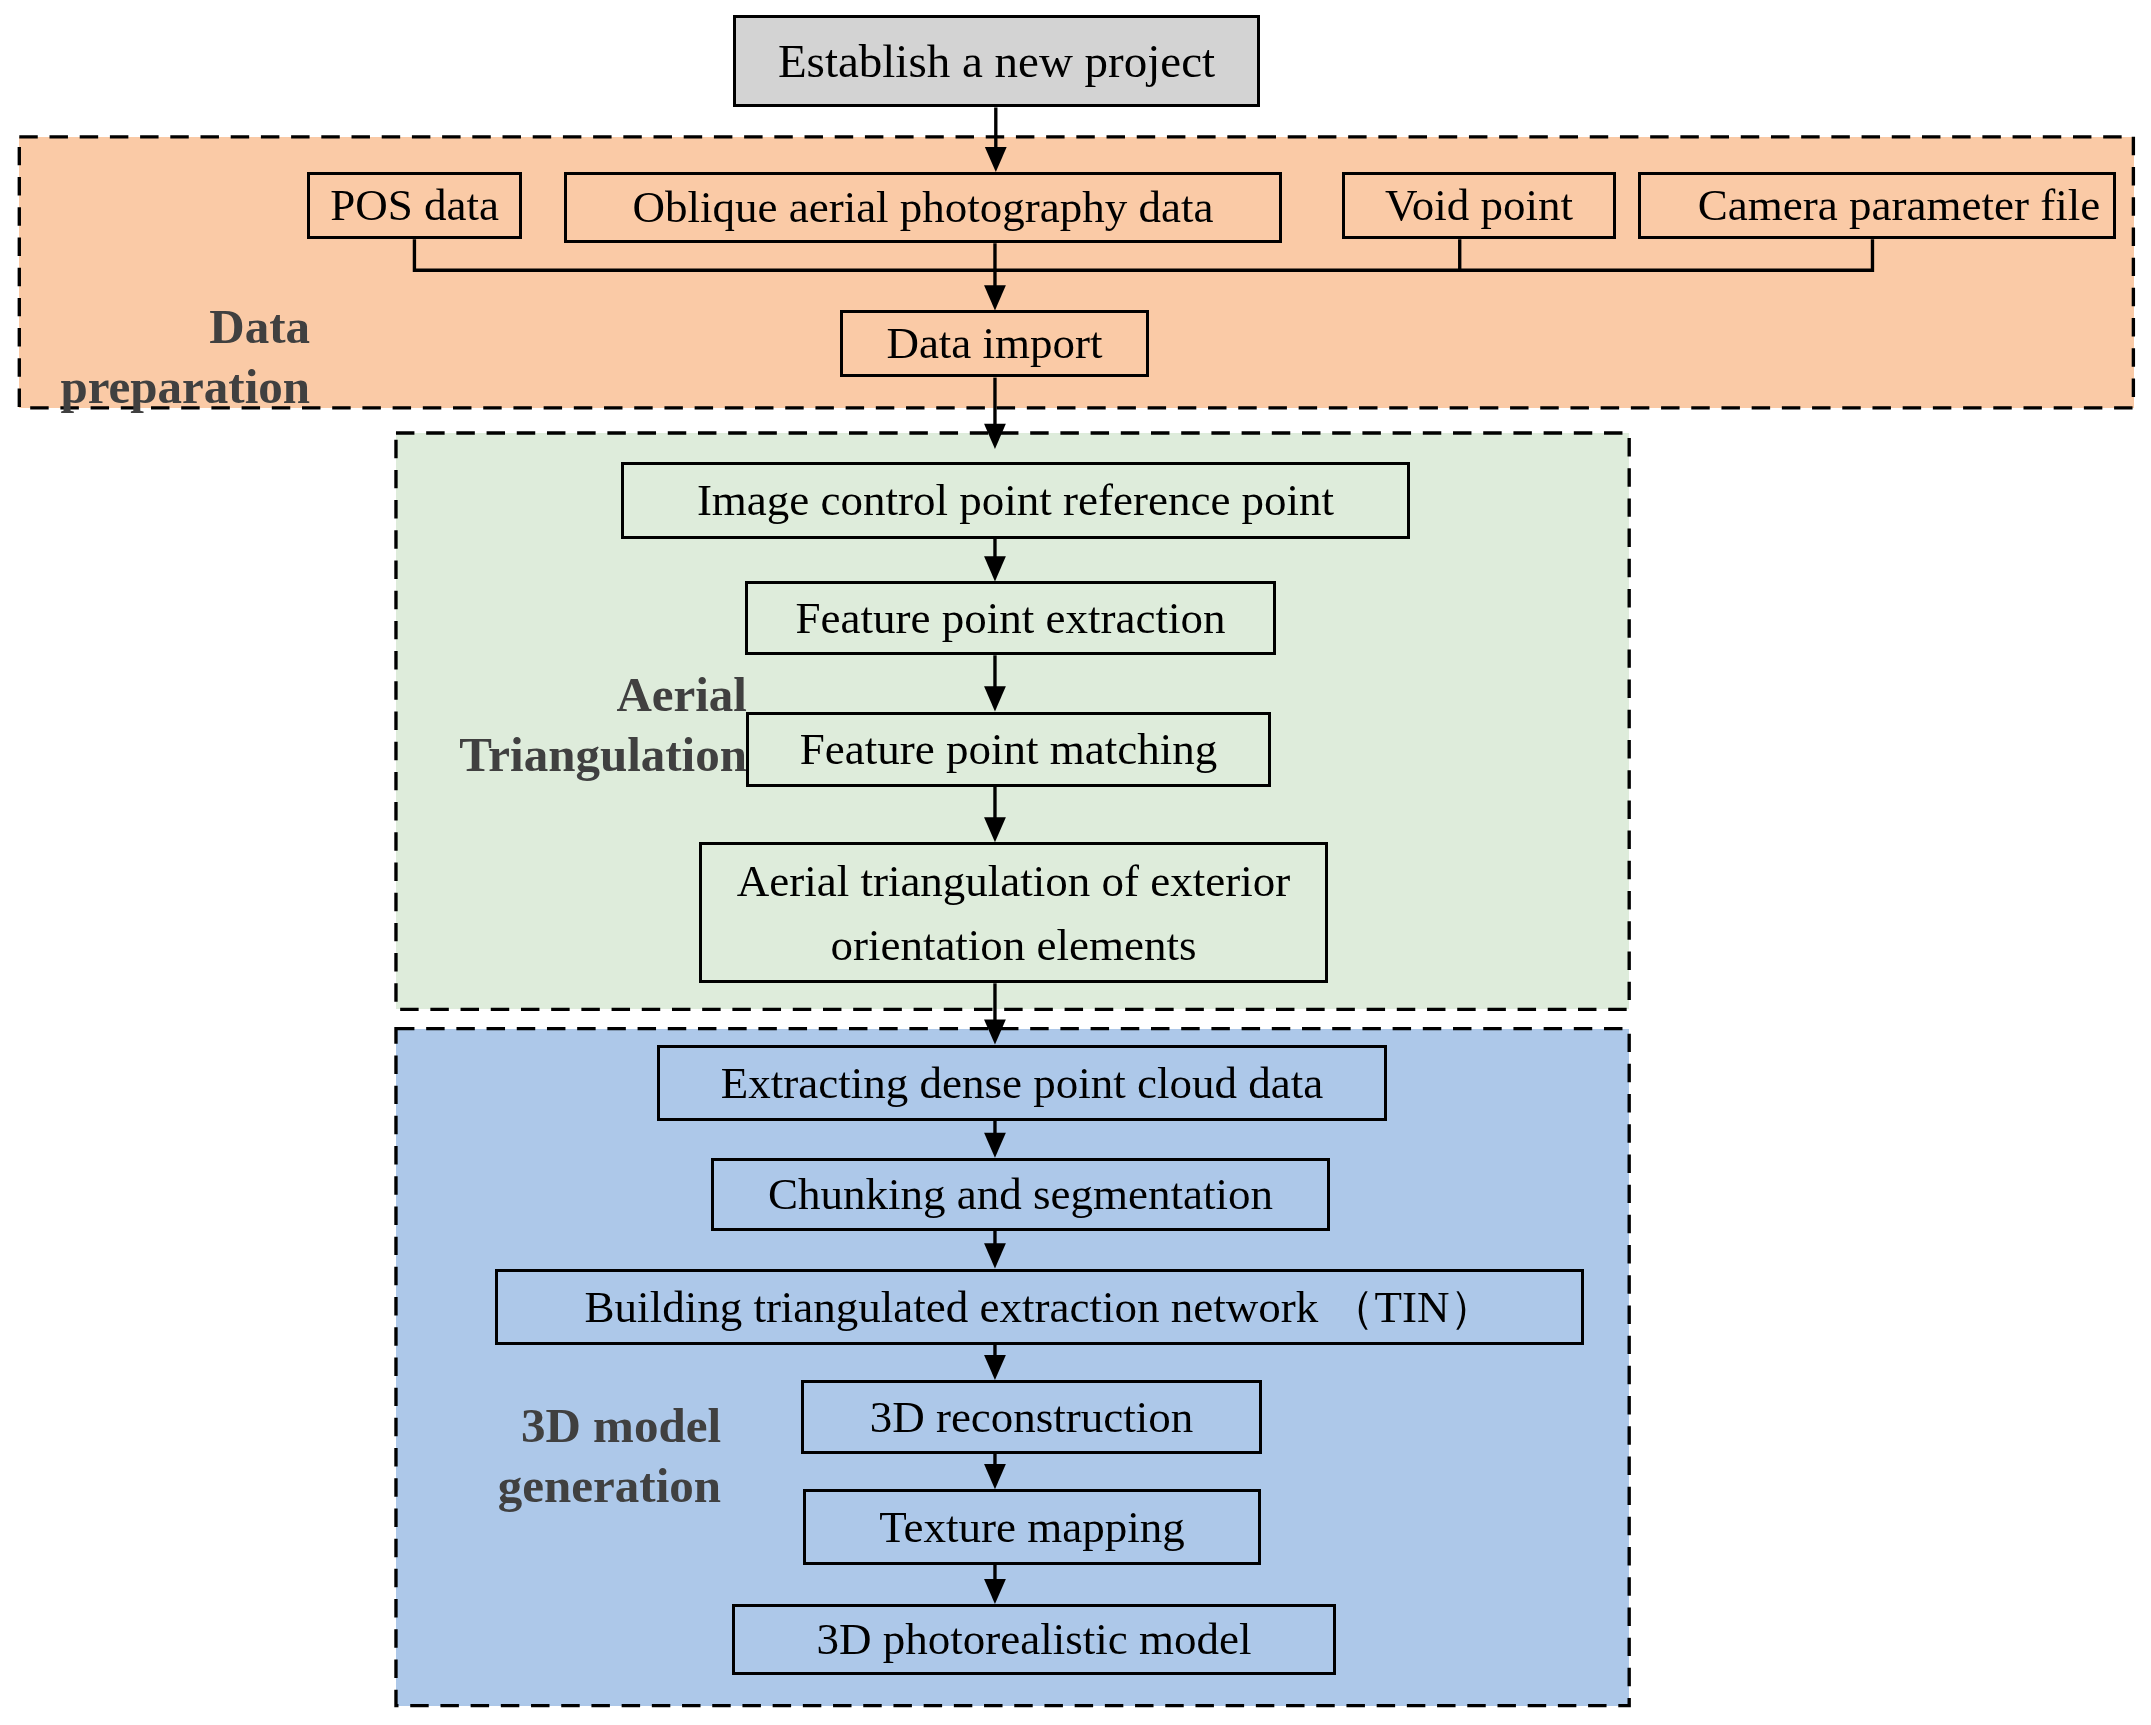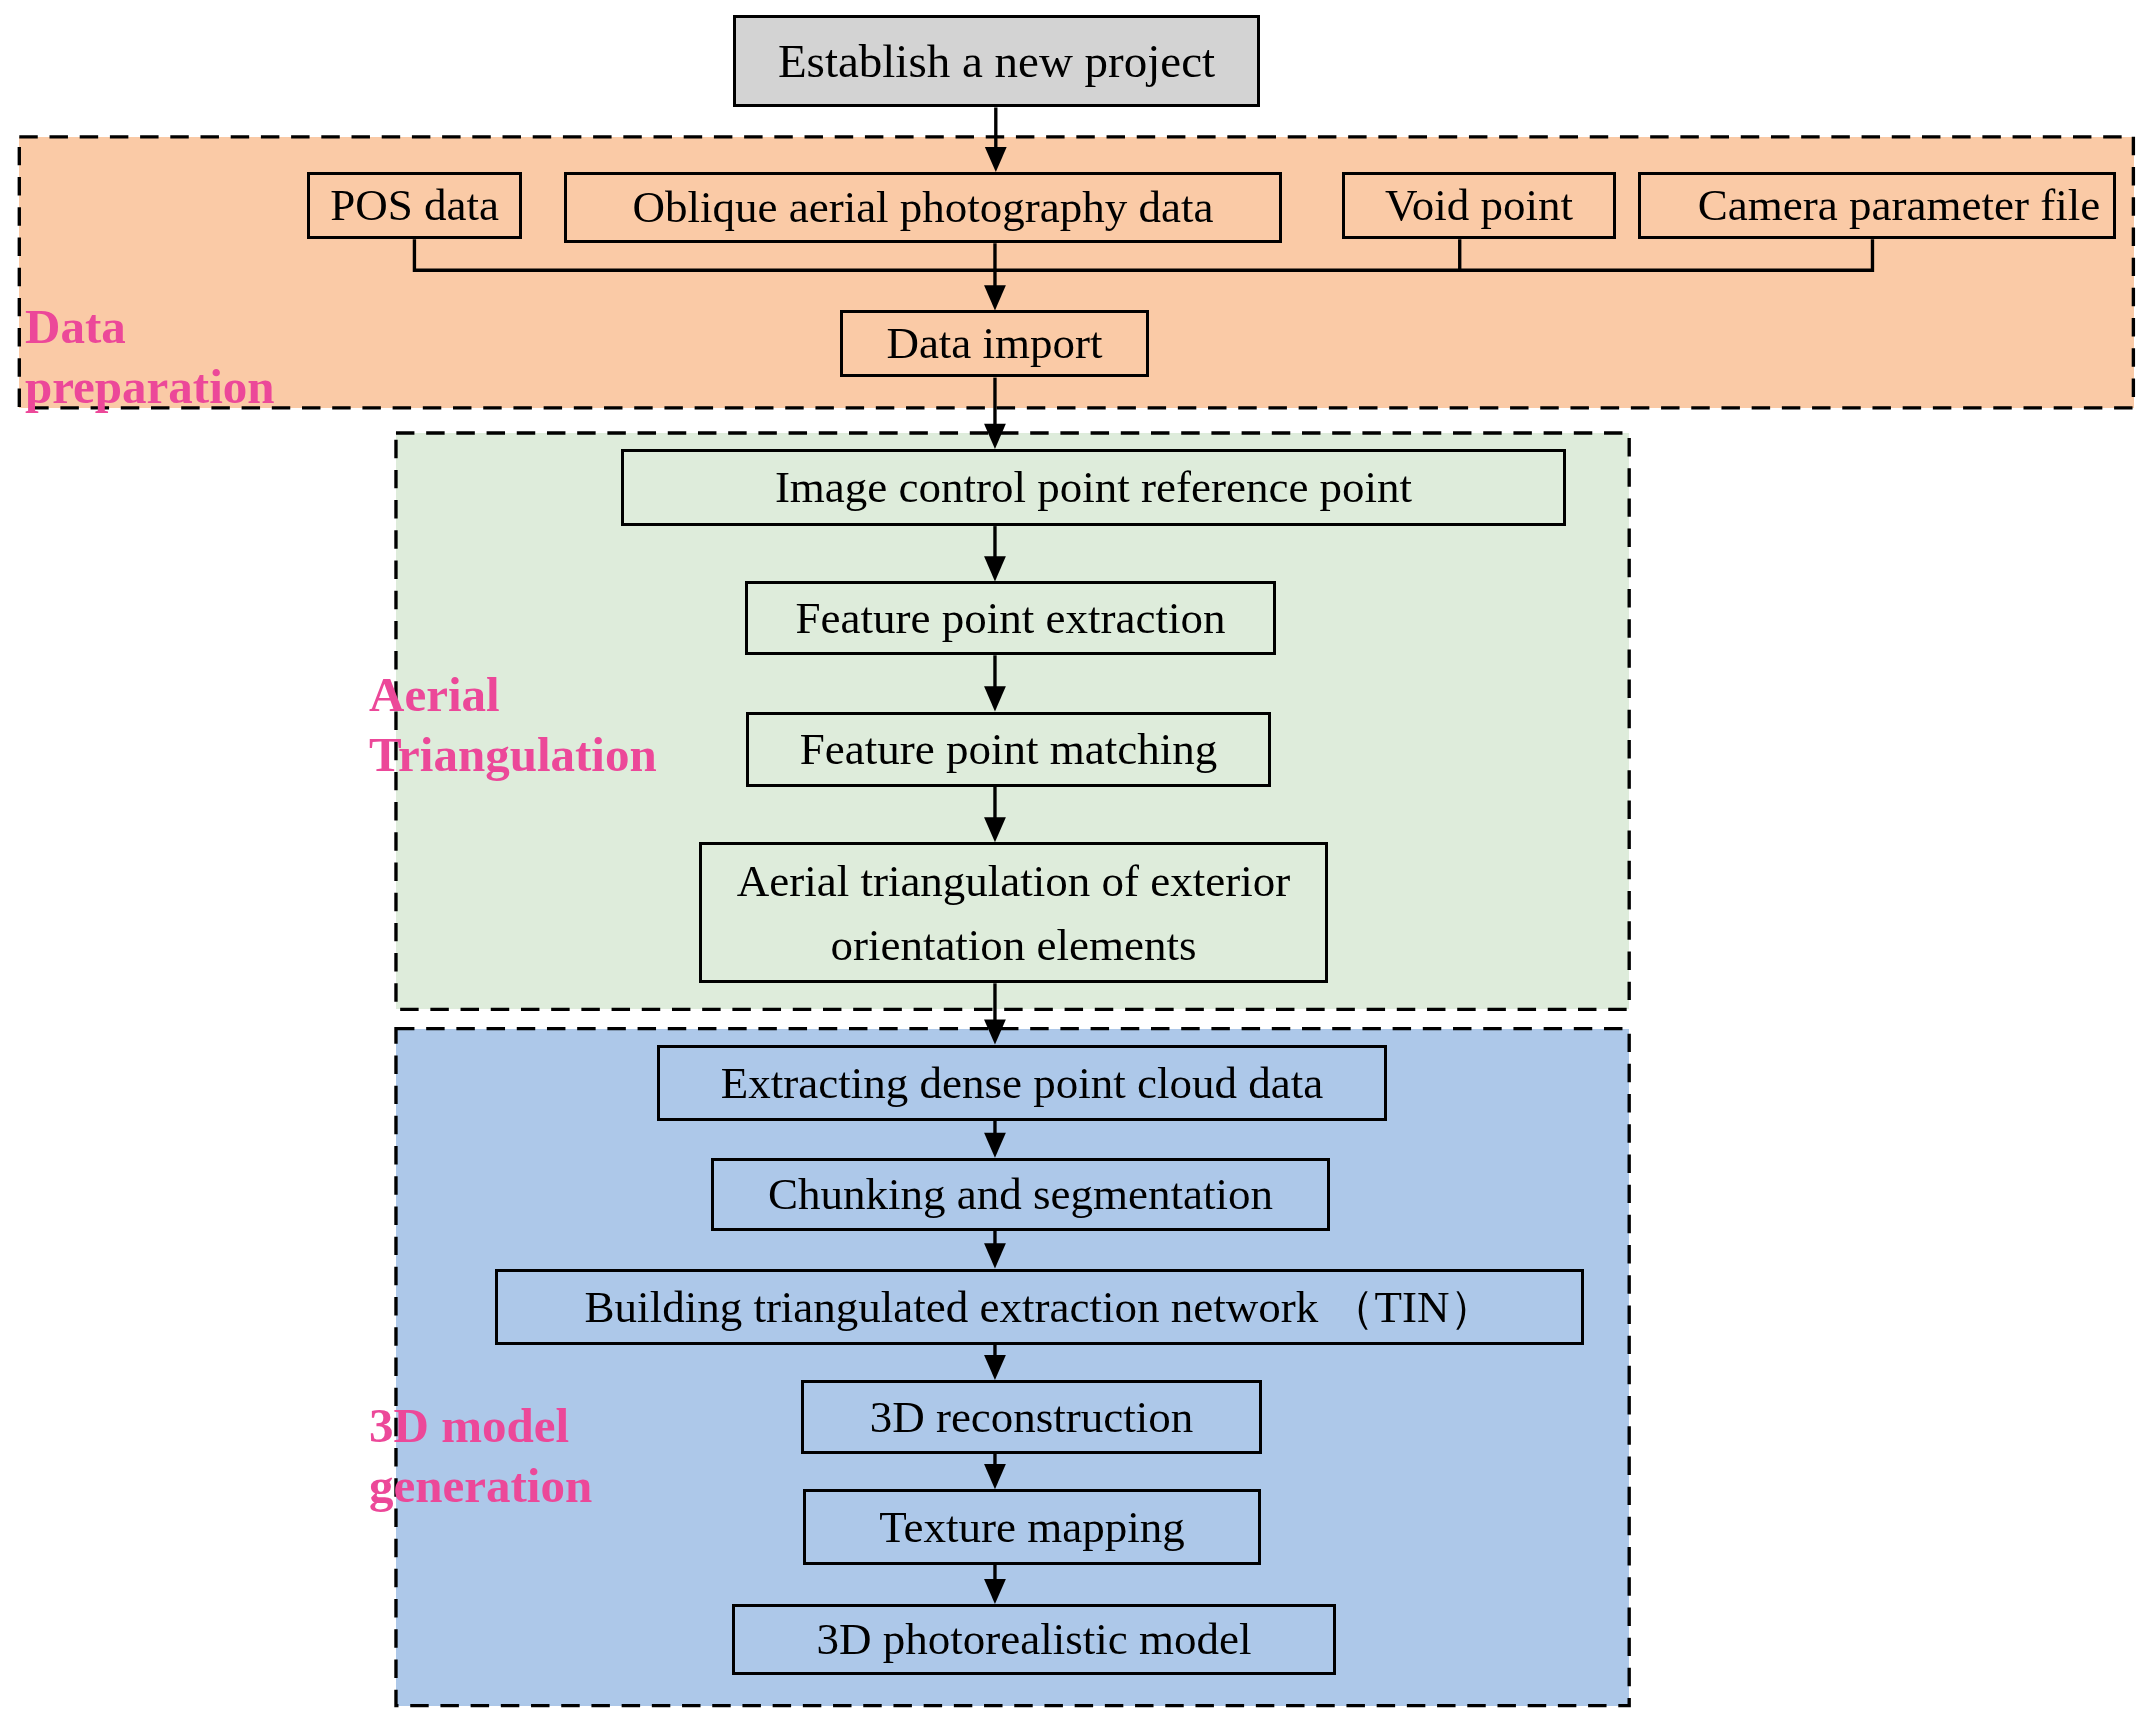--- a/index.html
+++ b/index.html
@@ -13,22 +13,22 @@
   .sec-blue{background:#ADC8E9;}
   #overlay{position:absolute;left:0;top:0;z-index:1;}
   .node{
     position:absolute;z-index:2;border:3.4px solid #000;box-sizing:border-box;
     display:flex;align-items:center;justify-content:center;text-align:center;
     font-size:45px;line-height:1.08;white-space:nowrap;
   }
   .node.wrap{white-space:normal;line-height:64px;padding:0 11px;}
   .start{background:#D3D3D3;font-size:47px;text-align:center;}
   .seclabel{
-    position:absolute;z-index:2;color:#ec4899;font-weight:bold;font-size:49px;
-    line-height:60px;text-align:left;white-space:nowrap;
+    position:absolute;z-index:2;color:#404040;font-weight:bold;font-size:49px;
+    line-height:60px;text-align:right;white-space:nowrap;
   }
 </style>
 </head>
 <body>
 
 <div id="canvas">
 
   <div class="container sec-orange" style="left:19.3px;top:137px;width:2115px;height:271px;"></div>
   <div class="container sec-green" style="left:396px;top:433px;width:1233px;height:576px;"></div>
   <div class="container sec-blue" style="left:396px;top:1029px;width:1233px;height:677px;"></div>
@@ -85,21 +85,21 @@
     <div>3D model</div>
     <div>generation</div>
   </div>
 
   <div class="node sec-orange" style="left:307px;top:172px;width:215px;height:67px;">POS data</div>
   <div class="node sec-orange" style="left:564px;top:172px;width:718px;height:71px;">Oblique aerial photography data</div>
   <div class="node sec-orange" style="left:1322px;top:172px;width:274px;height:67px;margin-left:20px;">Void point</div>
   <div class="node sec-orange" style="left:1638px;top:172px;width:478px;height:67px;padding-left:44px;">Camera parameter file</div>
   <div class="node sec-orange" style="left:840px;top:310px;width:309px;height:67px;">Data import</div>
 
-  <div class="node sec-green" style="left:621px;top:449px;width:945px;height:77px;">Image control point reference point</div>
+  <div class="node sec-green" style="left:621px;top:462px;width:789px;height:77px;">Image control point reference point</div>
   <div class="node sec-green" style="left:745px;top:581px;width:531px;height:74px;">Feature point extraction</div>
   <div class="node sec-green" style="left:746px;top:712px;width:525px;height:75px;">Feature point matching</div>
   <div class="node sec-green wrap" style="left:699px;top:842px;width:629px;height:141px;">Aerial triangulation of exterior orientation elements</div>
 
   <div class="node sec-blue" style="left:657px;top:1045px;width:730px;height:76px;">Extracting dense point cloud data</div>
   <div class="node sec-blue" style="left:711px;top:1158px;width:619px;height:73px;">Chunking and segmentation</div>
   <div class="node sec-blue" style="left:495px;top:1269px;width:1089px;height:76px;">Building triangulated extraction network （TIN）</div>
   <div class="node sec-blue" style="left:801px;top:1380px;width:461px;height:74px;">3D reconstruction</div>
   <div class="node sec-blue" style="left:803px;top:1489px;width:458px;height:76px;text-align:right;">Texture mapping</div>
   <div class="node sec-blue" style="left:732px;top:1604px;width:604px;height:71px;">3D photorealistic model</div>

